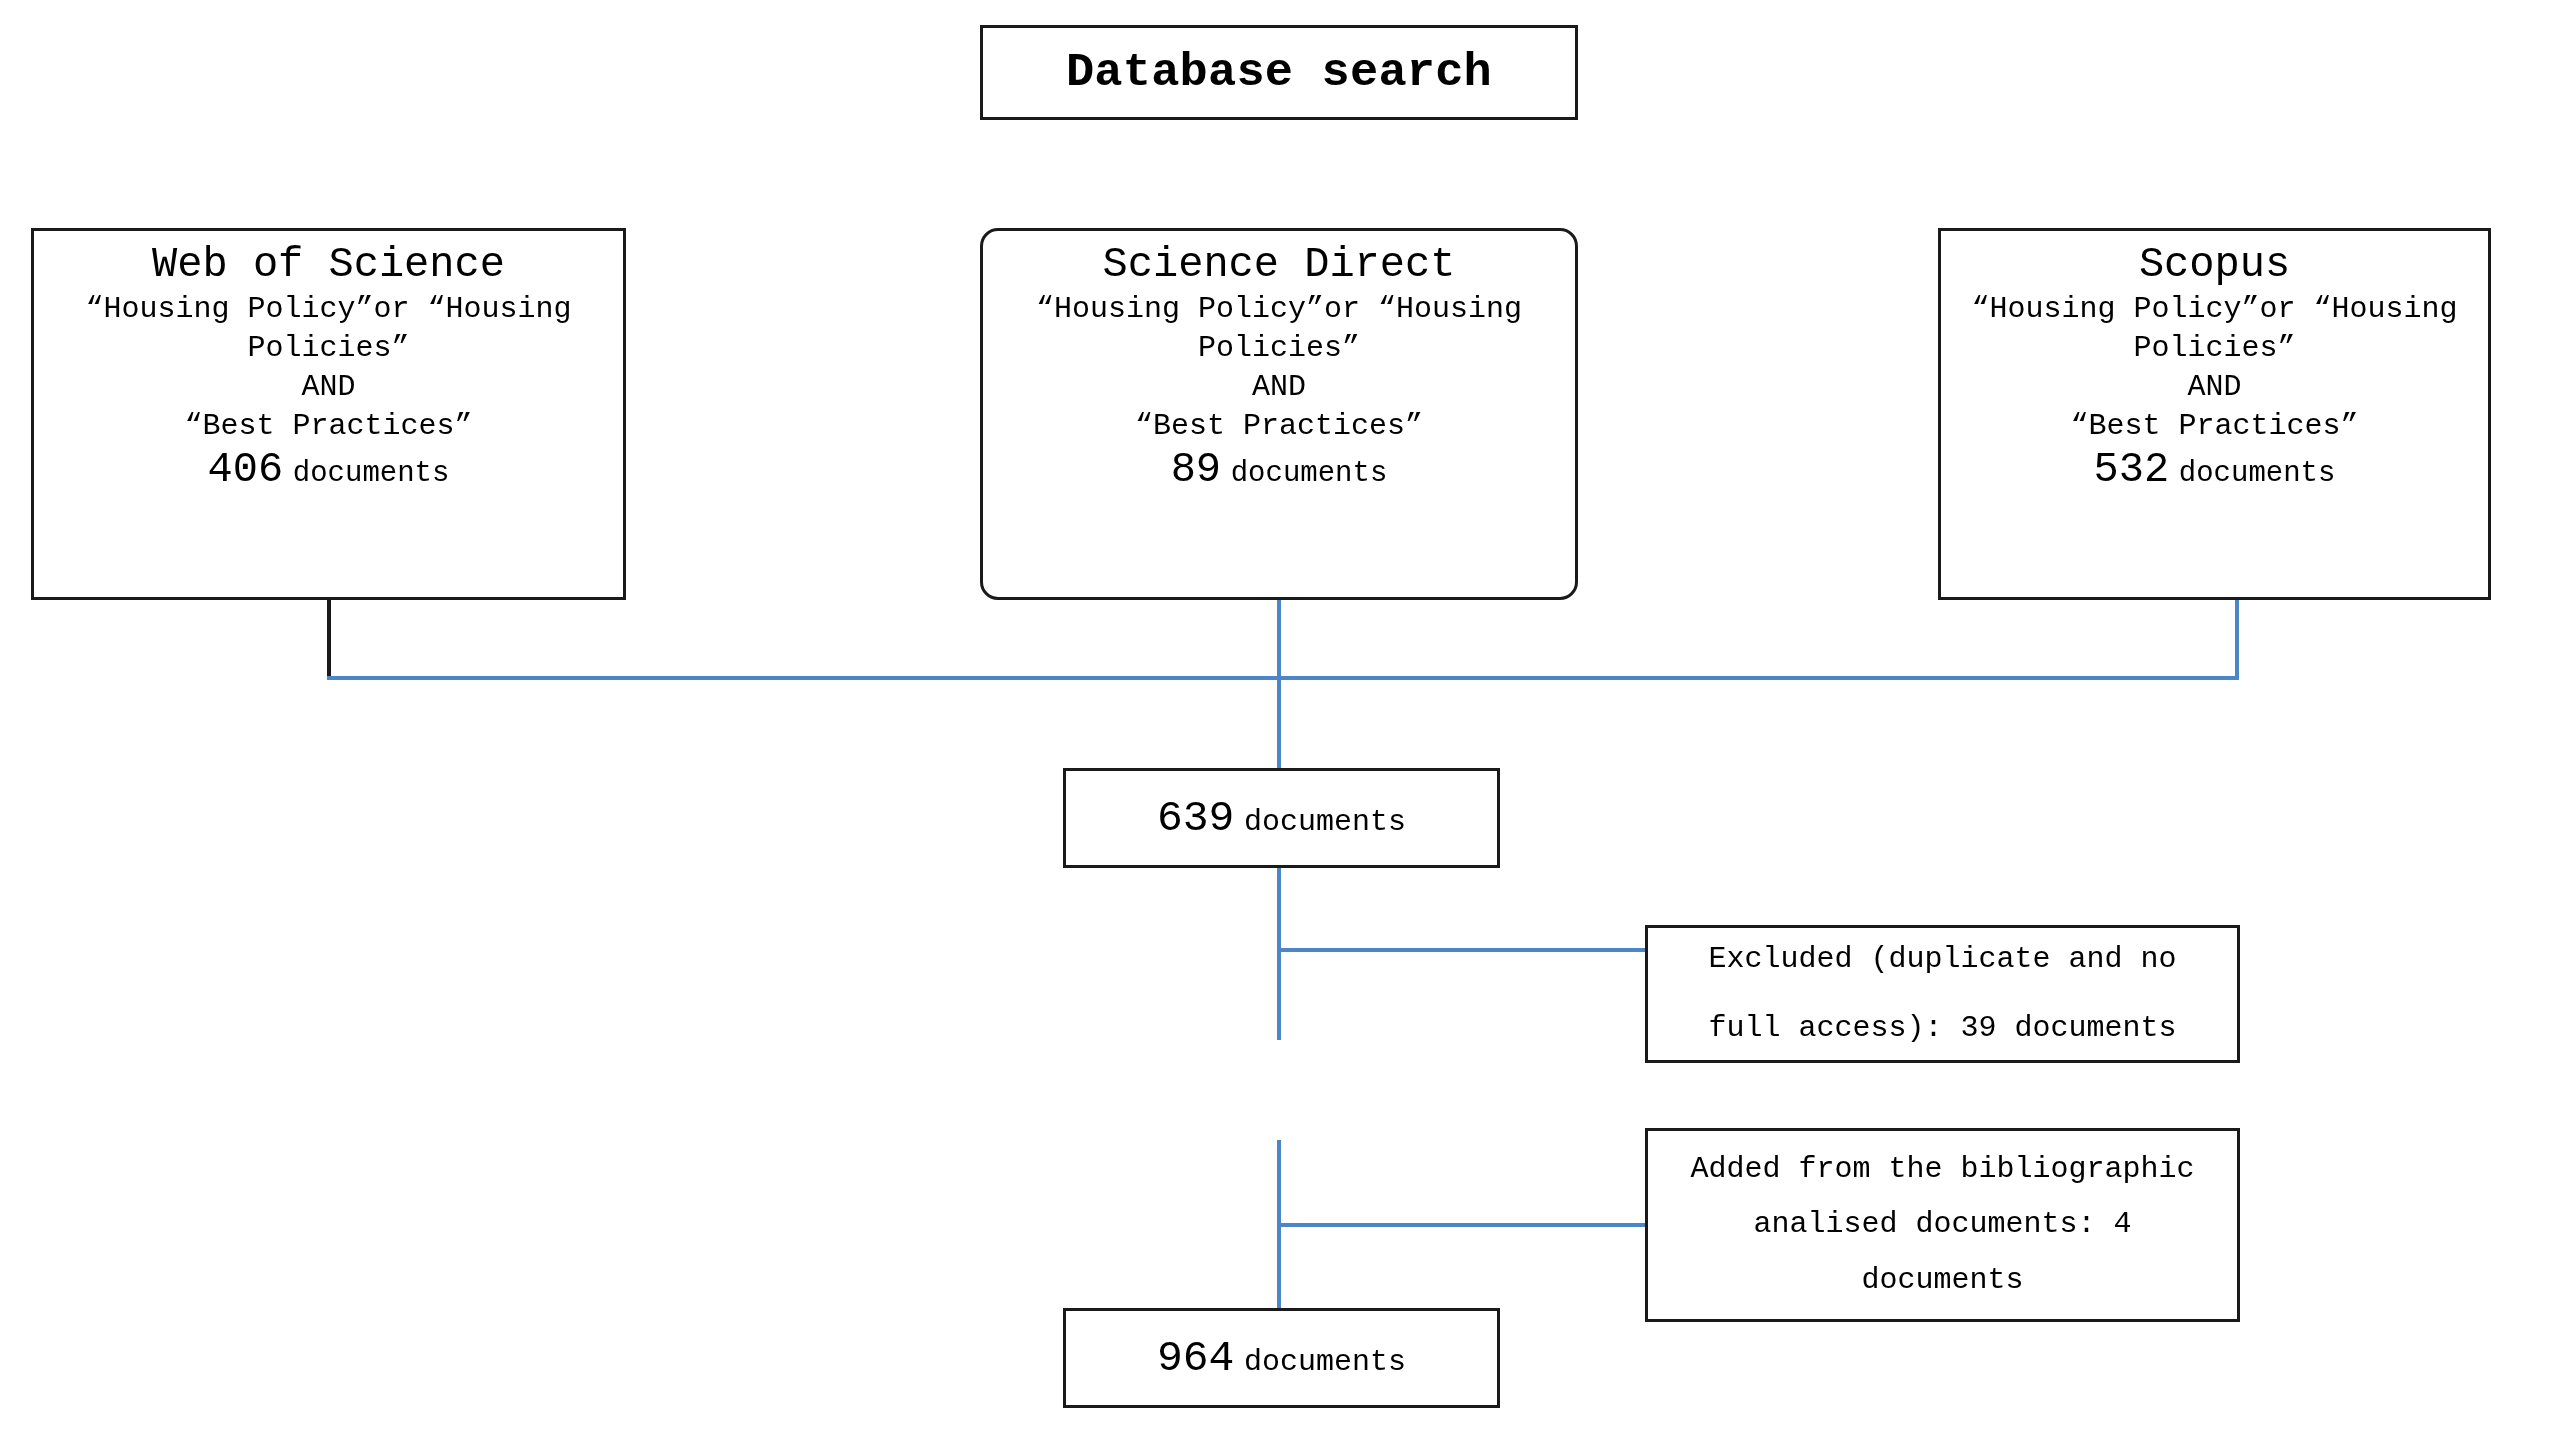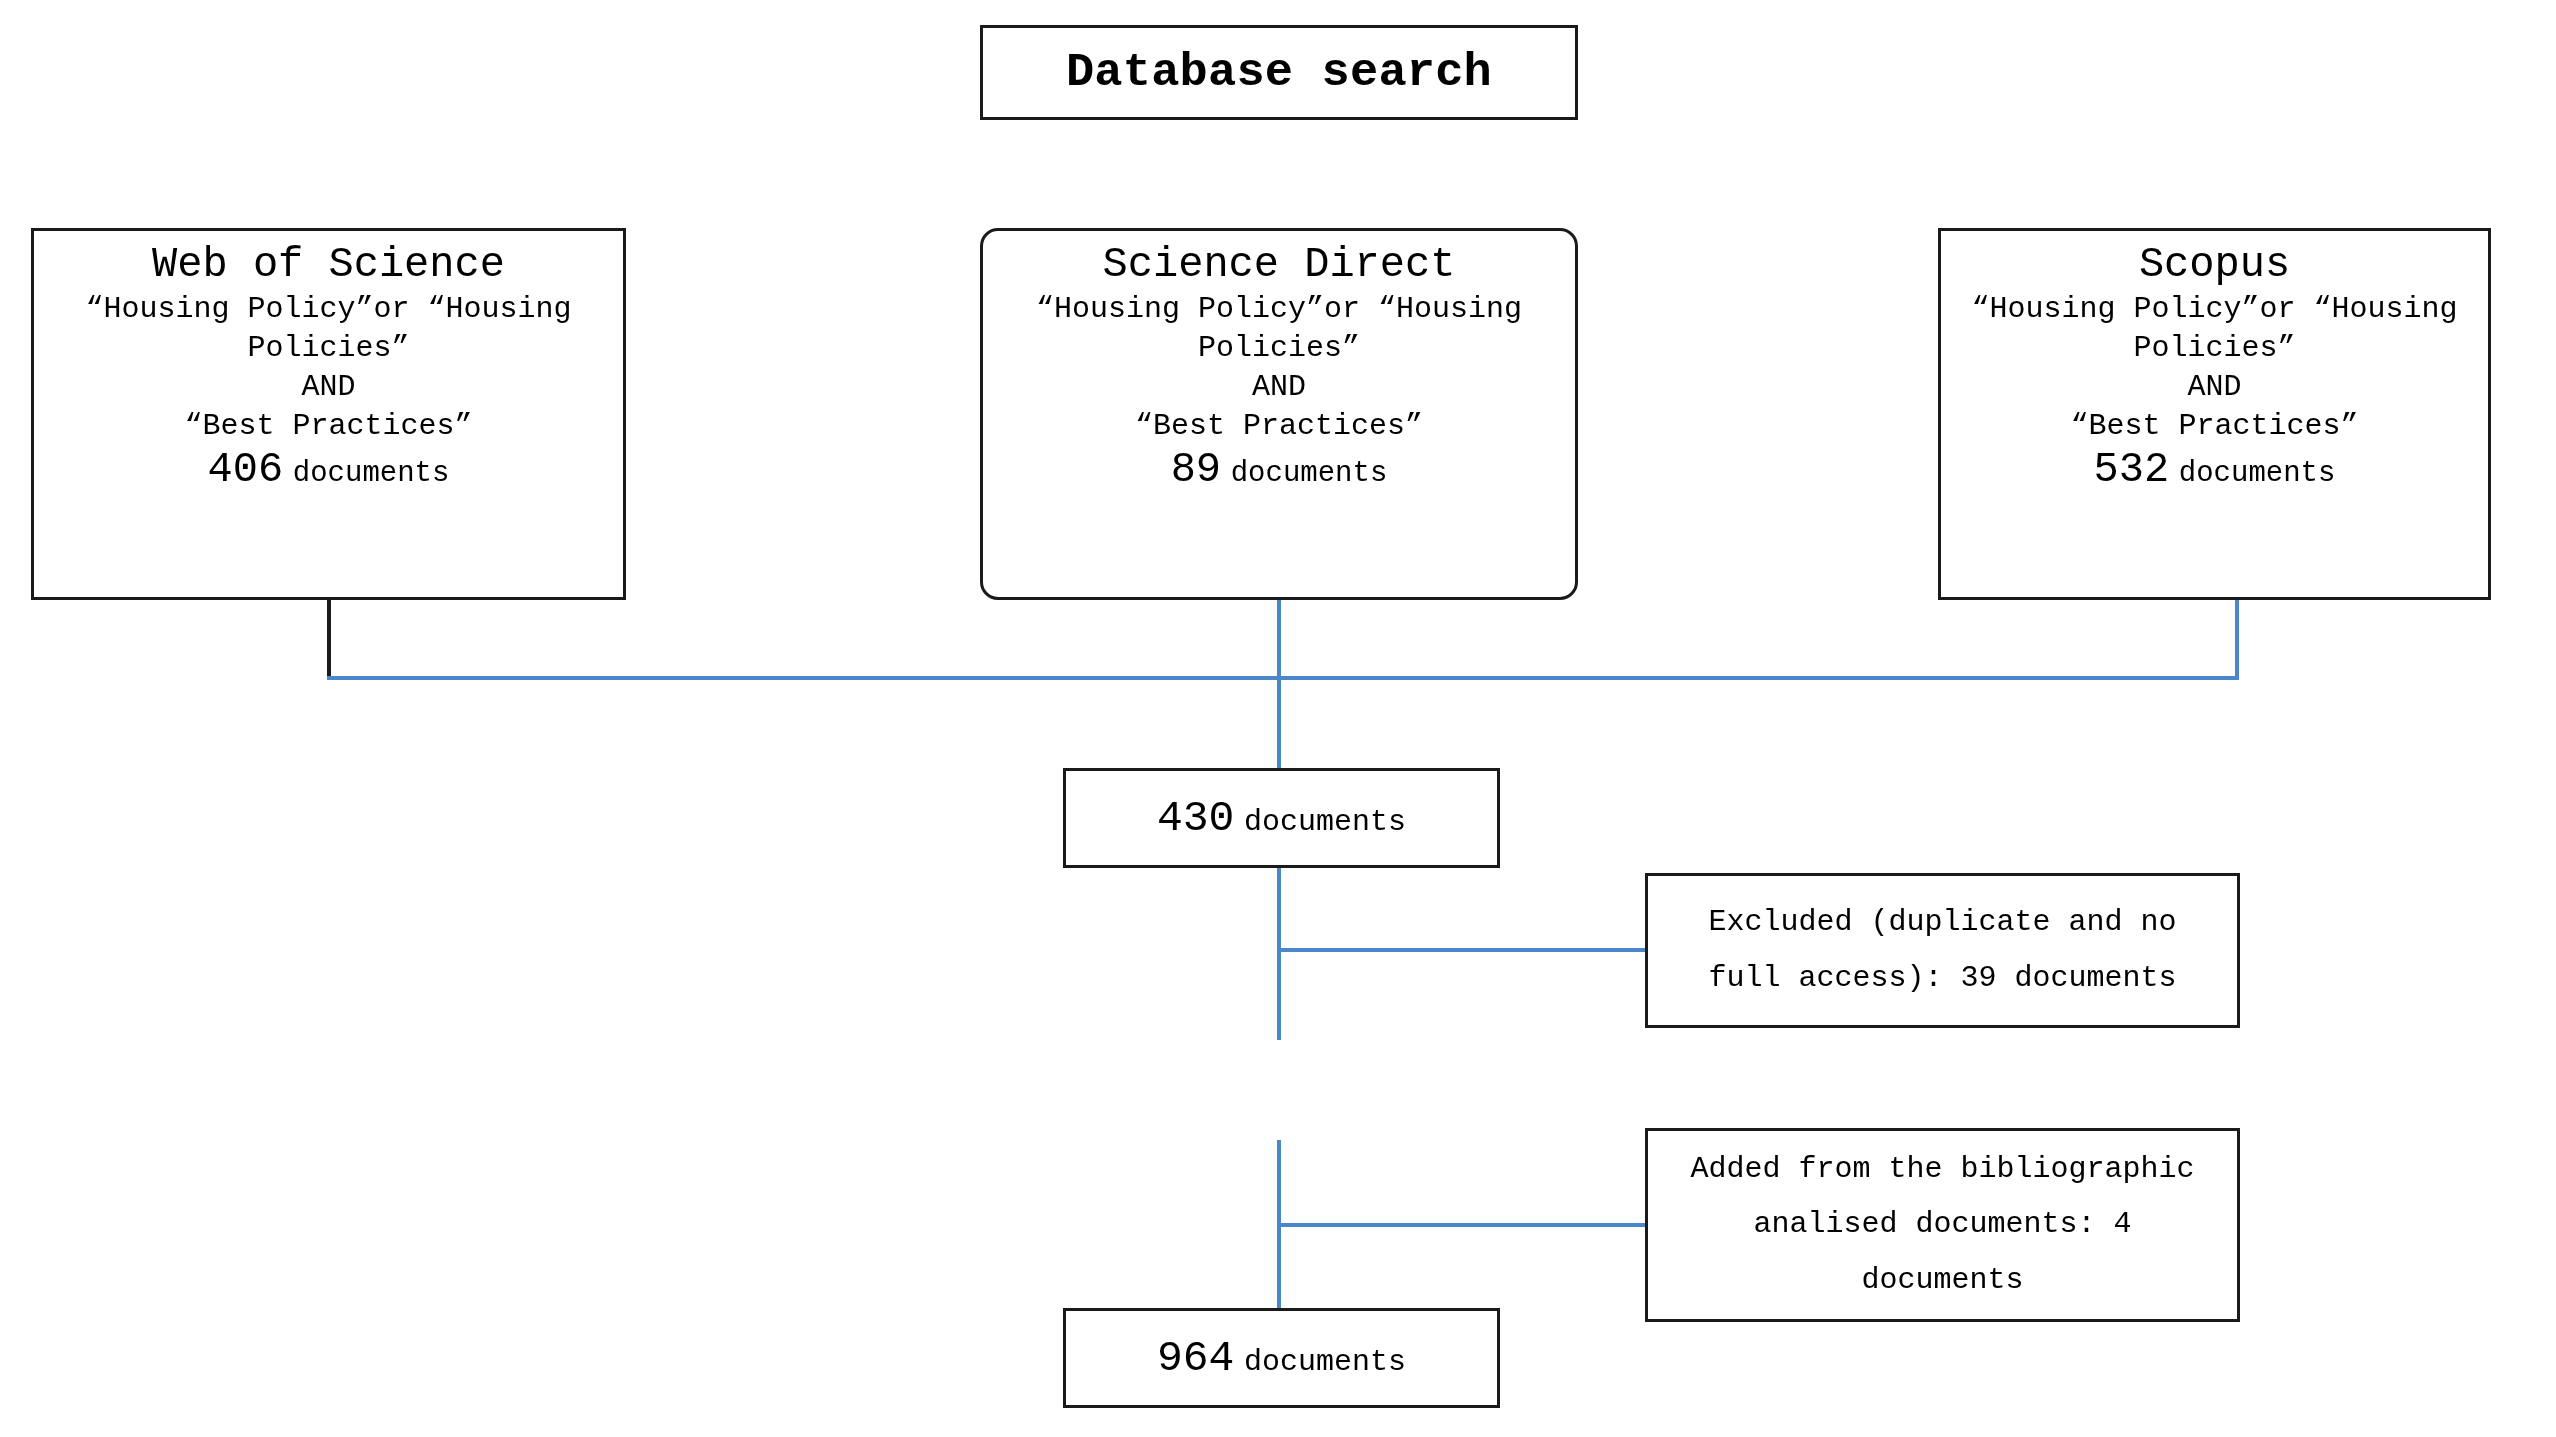--- a/index.html
+++ b/index.html
@@ -103,21 +103,21 @@
   .count-line .unit {
     font-size: 30px;
   }
 
   
   .note-box {
     left: 1645px;
     width: 595px;
     padding: 4px 18px;
   }
-  #note-excluded { top: 873px;  height: 155px; }
+  #note-excluded { top: 925px;  height: 138px; justify-content: space-between; }
   #note-added    { top: 1128px; height: 194px; }
 
   .note-text {
     font-size: 30px;
     line-height: 1.85;
   }
 
   
   .conn {
     position: absolute;
@@ -186,21 +186,21 @@
   <div class="conn-black v" style="left:327px; top:600px; width:4px; height:80px;"></div>
 
   <div class="conn h" style="left:327px; top:676px; width:1912px; height:4px;"></div>
 
   <div class="conn v" style="left:2235px; top:600px; width:4px; height:80px;"></div>
 
   <div class="conn v" style="left:1277px; top:600px; width:4px; height:168px;"></div>
 
   <div class="box count-box" id="count-999">
     <div class="count-line">
-      <span class="num">430</span>
+      <span class="num">639</span>
       <span class="unit">documents</span>
     </div>
   </div>
 
   <div class="conn v" style="left:1277px; top:868px; width:4px; height:172px;"></div>
   <div class="conn h" style="left:1277px; top:948px; width:370px; height:4px;"></div>
 
   <div class="box note-box" id="note-excluded">
     <div class="note-text">Excluded (duplicate and no</div>
     <div class="note-text">full access): 39 documents</div>

